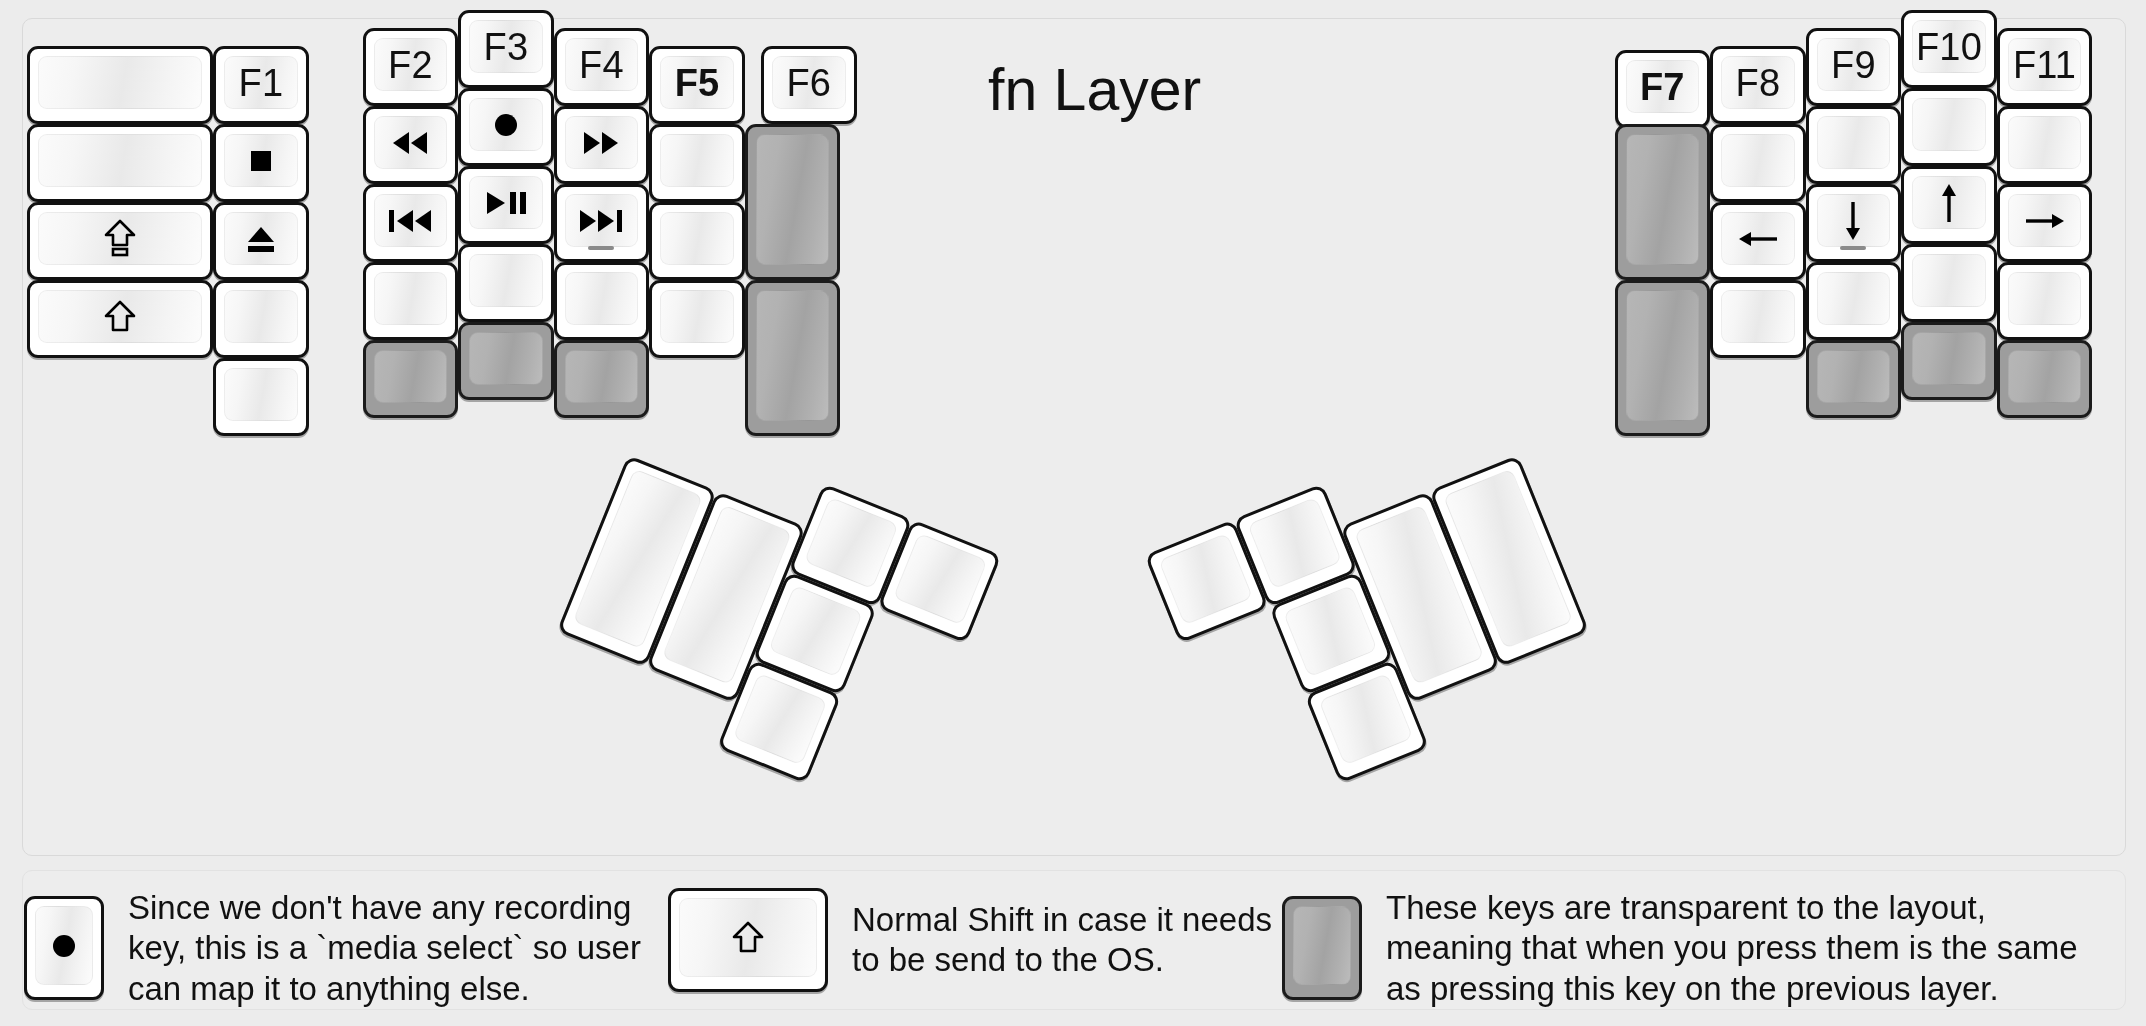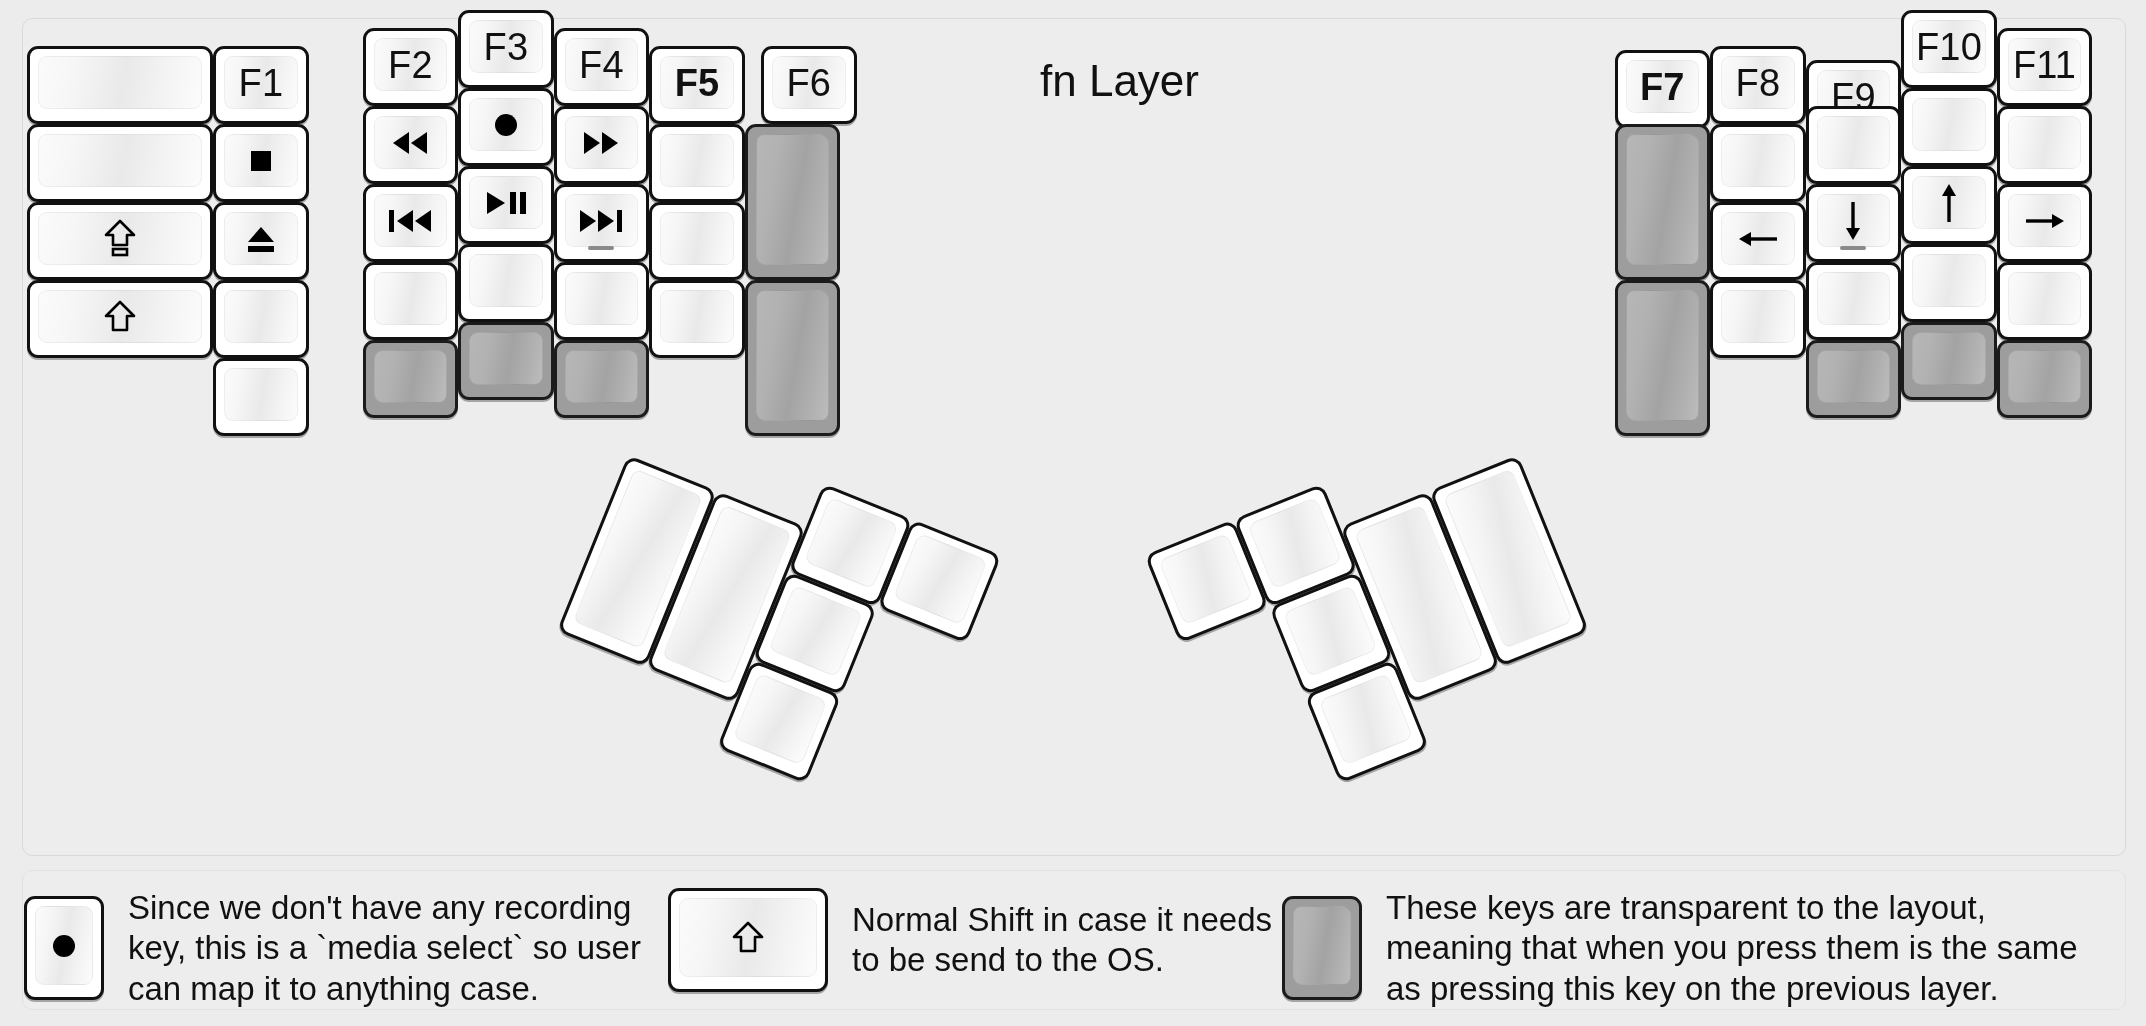--- a/index.html
+++ b/index.html
@@ -51,22 +51,22 @@
   .glyph { font-size:34px; color:#000; line-height:1; }
 
   
   .homing {
     position:absolute; bottom:9px; left:50%; transform:translateX(-50%);
     width:26px; height:4px; background:#8a8a8a; border-radius:2px;
   }
 
   
   #title {
-    position:absolute; left:1040px; top:56px;
-    font-size:44px; color:#111; white-space:nowrap;
+    position:absolute; left:988px; top:56px;
+    font-size:59px; color:#111; white-space:nowrap;
   }
 
   
   .legend-item { position:absolute; display:flex; align-items:center; }
   .legend-key {
     position:relative; flex:0 0 auto;
     border:3px solid #111; border-radius:11px; background:#fff;
     box-shadow:0 2px 0 rgba(0,0,0,.3);
   }
   .legend-key .cap {
@@ -299,21 +299,21 @@
             <svg class="ic" width="46" height="30" viewBox="0 0 46 30">
               <line x1="42" y1="15" x2="10" y2="15" stroke="#000" stroke-width="3.4"></line>
               <polygon points="4,15 16,8 16,22" fill="#000"></polygon>
             </svg>
           </span>
         </div>
       </div>
       <div class="key" style="left: 1710.1px; top: 280px; width: 95.55px; height: 78px;">
         <div class="cap"></div>
       </div>
-      <div class="key" style="left: 1805.65px; top: 28px; width: 95.55px; height: 78px; margin-top: 32px;">
+      <div class="key" style="left: 1805.65px; top: 28px; width: 95.55px; height: 78px;">
         <div class="cap">
           <span class="legend-txt">F9</span>
         </div>
       </div>
       <div class="key" style="left: 1805.65px; top: 106px; width: 95.55px; height: 78px;">
         <div class="cap"></div>
       </div>
       <div class="key" style="left: 1805.65px; top: 184px; width: 95.55px; height: 78px;">
         <div class="cap">
           <span class="glyph">
@@ -428,21 +428,21 @@
           <div class="cap">
             <span class="glyph">
               <svg class="ic" width="36" height="36" viewBox="0 0 36 36">
                 <circle cx="18" cy="18" r="11" fill="#000"></circle>
               </svg>
             </span>
           </div>
         </div>
         <div class="legend-note">Since we don't have any recording
 key, this is a `media select` so user
-can map it to anything case.</div>
+can map it to anything else.</div>
       </div>
       <div class="legend-item" style="left: 668px; top: 888px;">
         <div class="legend-key" style="width: 160px; height: 104px;">
           <div class="cap">
             <span class="glyph">
               <svg class="ic" width="34" height="36" viewBox="0 0 34 36">
                 <path d="M17 3 L31 17 L24 17 L24 31 L10 31 L10 17 L3 17 Z" fill="none" stroke="#000" stroke-width="2.6" stroke-linejoin="round"></path>
               </svg>
             </span>
           </div>

